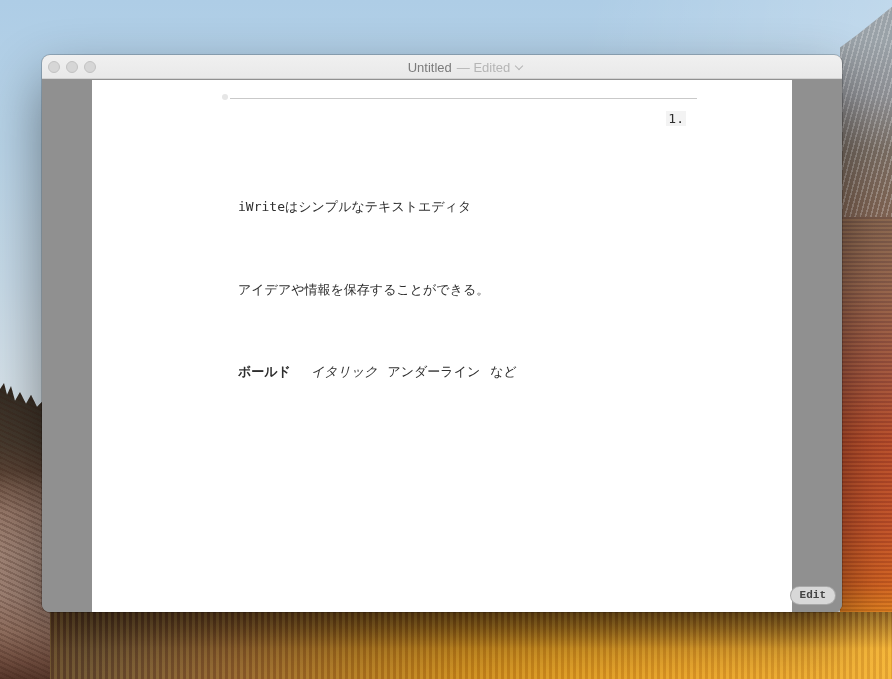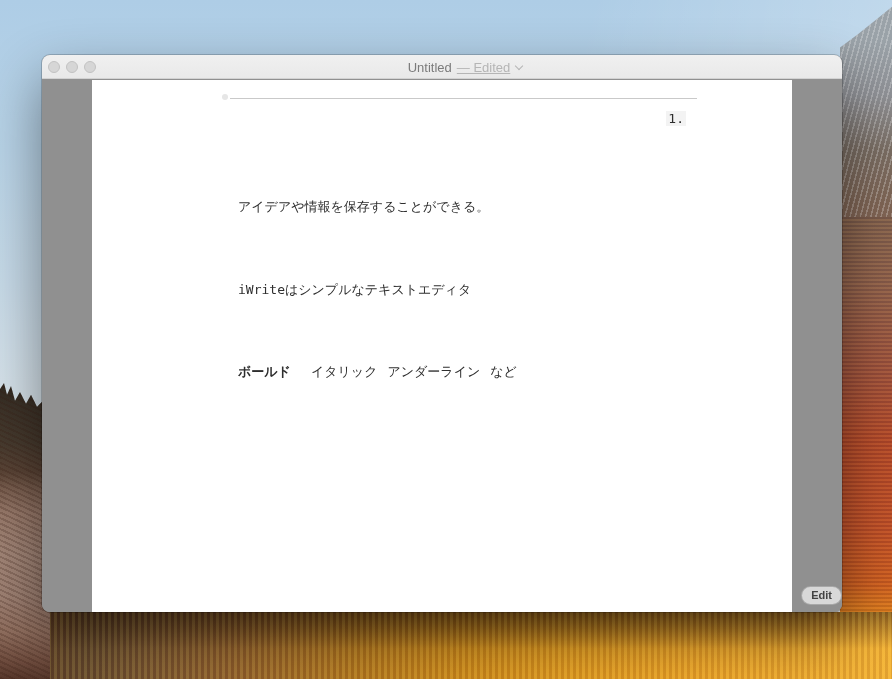--- a/index.html
+++ b/index.html
@@ -64,21 +64,21 @@
   .traffic .dot{
     width:12px; height:12px; border-radius:50%;
     background:#d6d6d6; border:1px solid #c2c2c2;
   }
   .titletext{
     position:absolute; left:0; right:0; top:0; height:24px;
     display:flex; align-items:center; justify-content:center;
     font-size:13px; white-space:pre;
   }
   .titletext .name{color:var(--title-text,#7b7b7b);padding-left:46px;}
-  .titletext .dim{color:var(--title-dim,#b5b5b5); margin-left:5px;text-decoration:underline;}
+  .titletext .dim{color:var(--title-dim,#b5b5b5); margin-left:5px;}
   .chev{
     display:inline-block; width:6px; height:6px; margin-left:6px; margin-bottom:2px;
     border-right:1.5px solid #b5b5b5; border-bottom:1.5px solid #b5b5b5;
     transform:rotate(45deg);
   }
   .window-body{
     position:absolute; left:0; right:0; top:25px; bottom:0;
     background:var(--window-margin,#909090);
   }
   .page{
@@ -98,29 +98,29 @@
   .page-number{
     position:absolute; left:446px; top:31px; width:148px;
     text-align:right; font-size:13px;
   }
   .page-number span{background:#f3f3f3; padding:0 2px;}
   .doc-text{
     position:absolute; left:146px; top:58px; right:40px;
     font-size:13px; line-height:27.5px; white-space:pre;
   }
   .doc-text .b{font-weight:bold; margin-right:20px;}
-  .doc-text .i{margin-right:10px;}
+  .doc-text .i{font-style:italic; margin-right:10px;}
   .doc-text .u{margin-right:10px;}
   .edit-btn{
-    position:absolute; right:0; bottom:7px;
+    position:absolute; right:6px; bottom:7px;
     height:19px; min-width:34px; padding:0 9px;
     border-radius:10px; border:1px solid rgba(0,0,0,.22);
     background:var(--edit-btn-bg,#d8d8d8);
     color:var(--edit-btn-text,#434343);
-    font-family:Liberation Sans, sans-serif;
+    font-family:Liberation Mono, monospace;
     font-size:11px; font-weight:bold; line-height:17px;
     text-align:center; cursor:pointer;
   }
 </style>
 </head>
 <body>
 
 <div class="desktop">
   <div class="right-mountain"></div>
   <div class="bottom-foliage"></div>
@@ -141,21 +141,21 @@
     </div>
 
     <div class="window-body">
       <div class="page">
         <div class="ruler-marker"></div>
         <div class="ruler-line"></div>
         <div class="page-number">
           <span>1.</span>
         </div>
         <div class="doc-text">
+          <div>iWriteはシンプルなテキストエディタ</div>
           <div>アイデアや情報を保存することができる。</div>
-          <div>iWriteはシンプルなテキストエディタ</div>
           <div><span class="b">ボールド</span><span class="i">イタリック</span><span class="u">アンダーライン</span><span>など</span></div>
         </div>
       </div>
       <button class="edit-btn">Edit</button>
     </div>
   </div>
 </div>
 
 </body></html>

